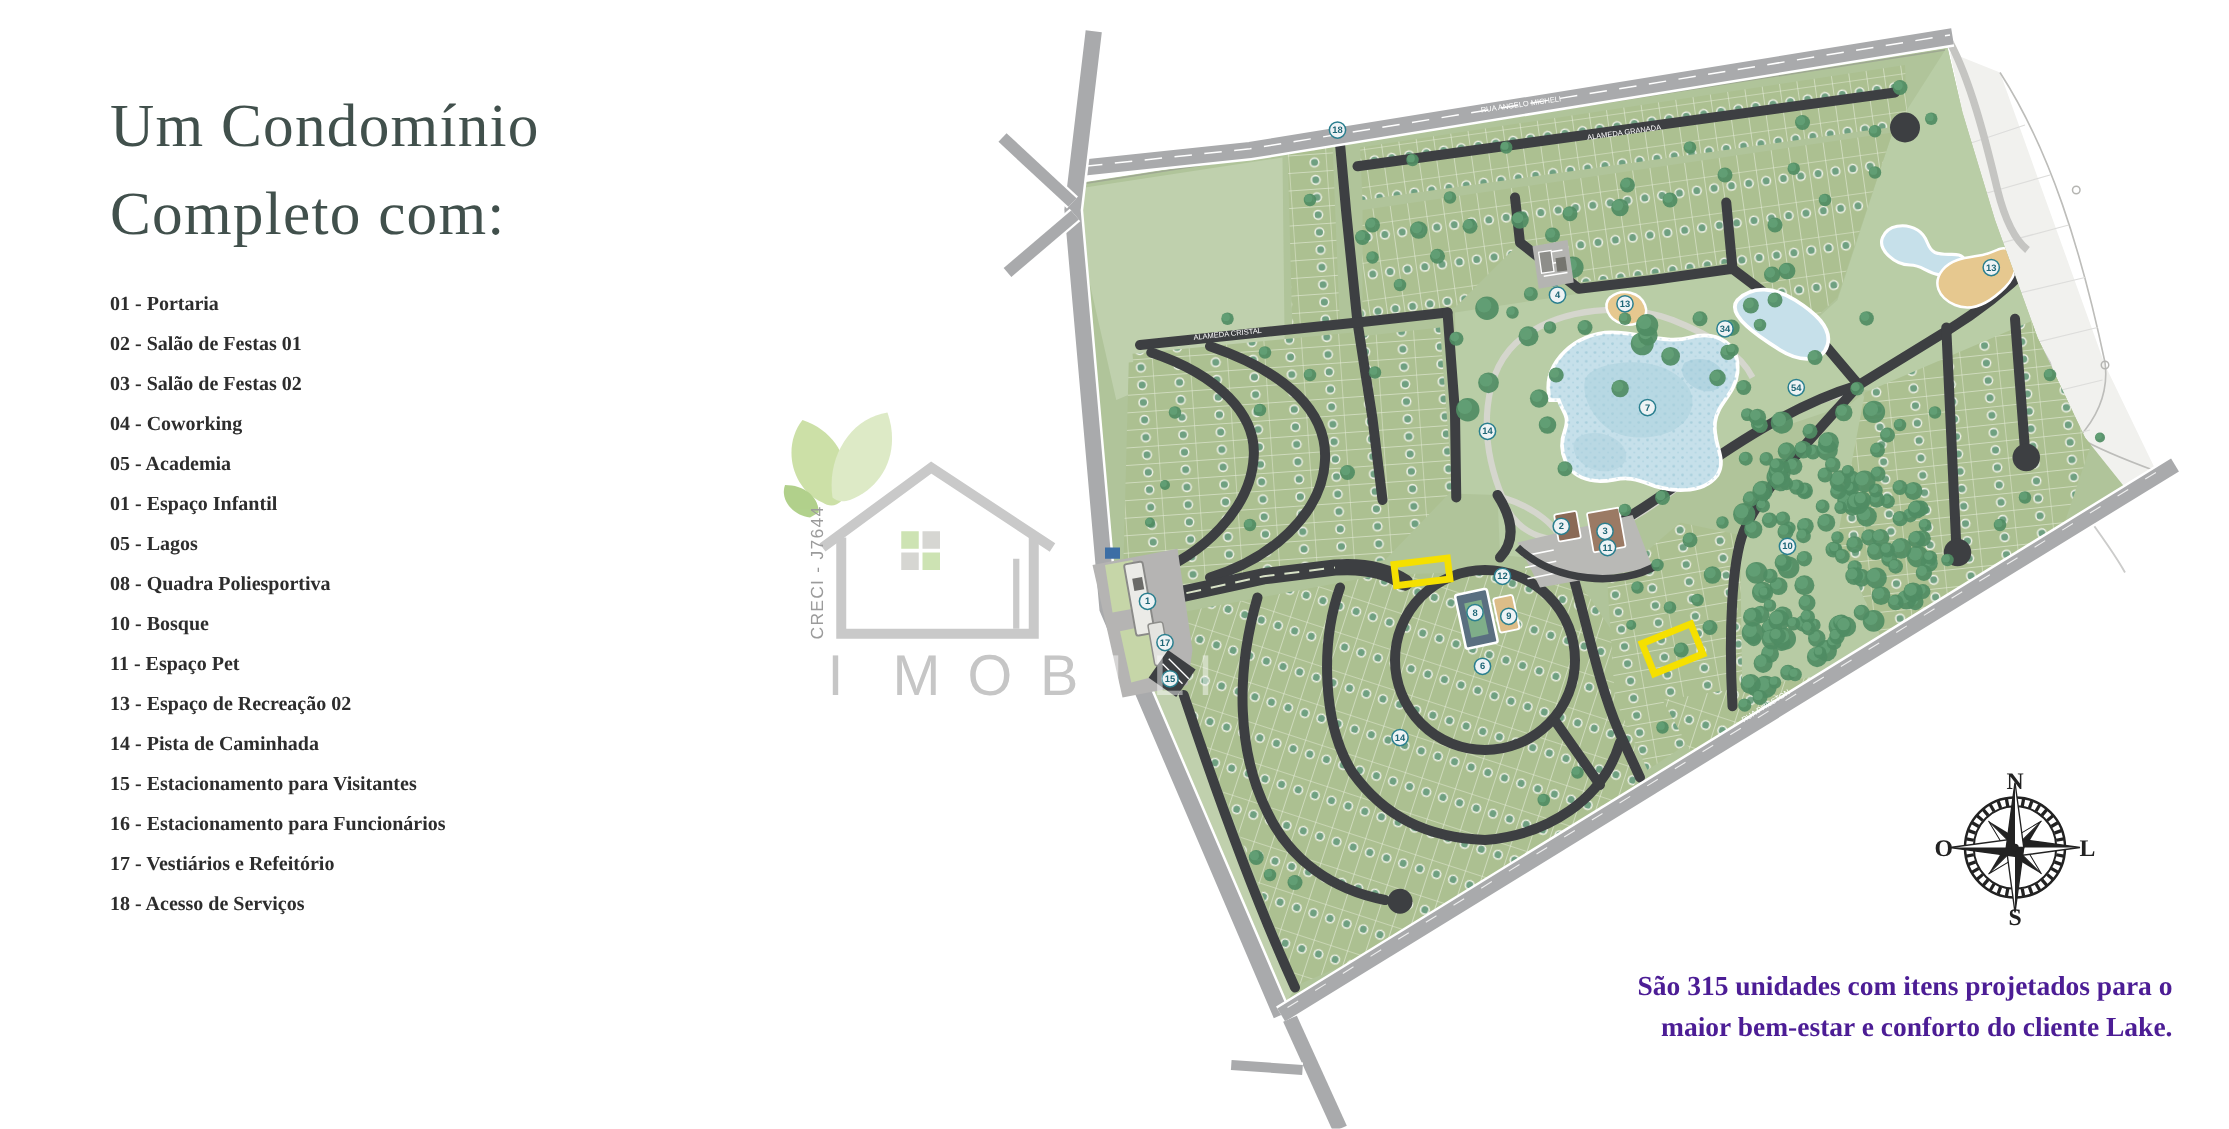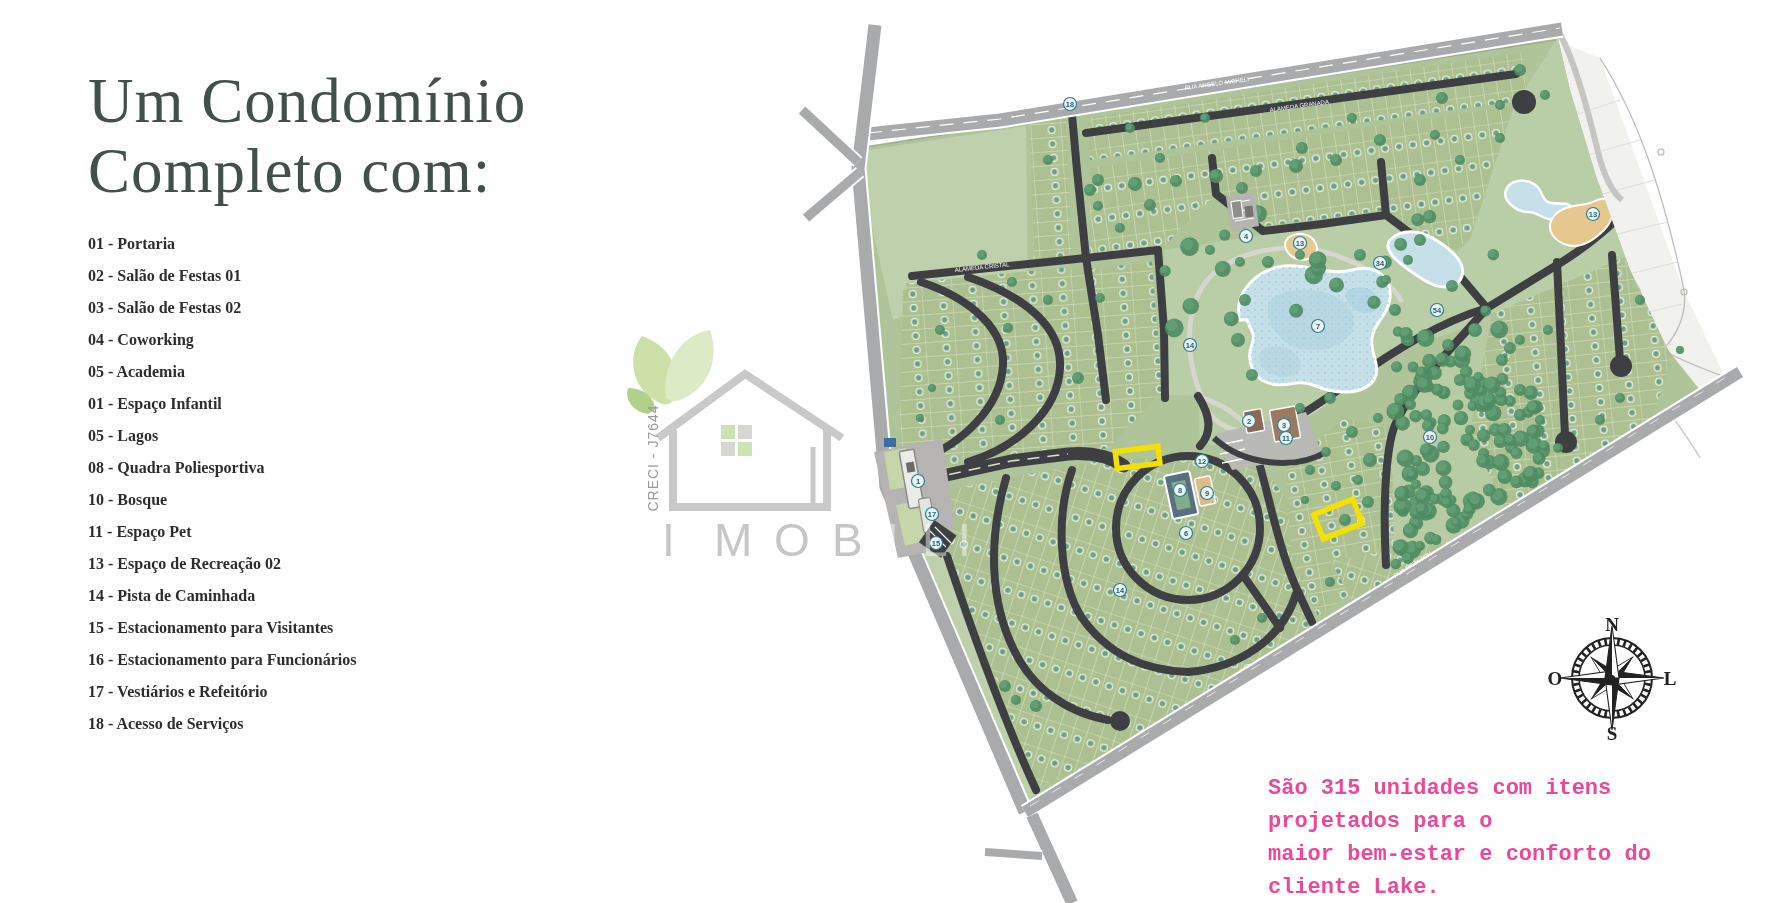--- a/index.html
+++ b/index.html
@@ -1,22 +1,22 @@
 <!DOCTYPE html>
 <html><head><meta charset="utf-8">
 <style>
 html,body{margin:0;padding:0;background:#ffffff;width:1783px;height:903px;overflow:hidden}
 body{font-family:"Liberation Sans",sans-serif;position:relative}
 .title{position:absolute;left:88px;top:66px;font-family:"Liberation Serif",serif;font-weight:400;
- font-size:63px;line-height:70px;color:#41504c;letter-spacing:1px}
+ font-size:49px;line-height:70px;color:#41504c;letter-spacing:1px}
 .list{position:absolute;left:88px;top:228px;font-family:"Liberation Serif",serif;font-weight:bold;
  font-size:16px;color:#2d2d2d}
 .item{height:32px;line-height:32px;white-space:nowrap}
-.caption{position:absolute;left:1268px;top:772px;width:470px;text-align:left;font-family:Liberation Mono, monospace;
- font-weight:bold;font-size:22px;line-height:33px;color:#ec4899}
+.caption{position:absolute;left:1268px;top:772px;width:470px;text-align:right;font-family:Liberation Serif, serif;
+ font-weight:bold;font-size:22px;line-height:33px;color:#4c1d95}
 </style></head>
 <body>
 
 <div class="title">Um Condomínio<br>Completo com:</div>
 
 <div class="list">
 <div class="item">01 - Portaria</div>
 <div class="item">02 - Salão de Festas 01</div>
 <div class="item">03 - Salão de Festas 02</div>
 <div class="item">04 - Coworking</div>

